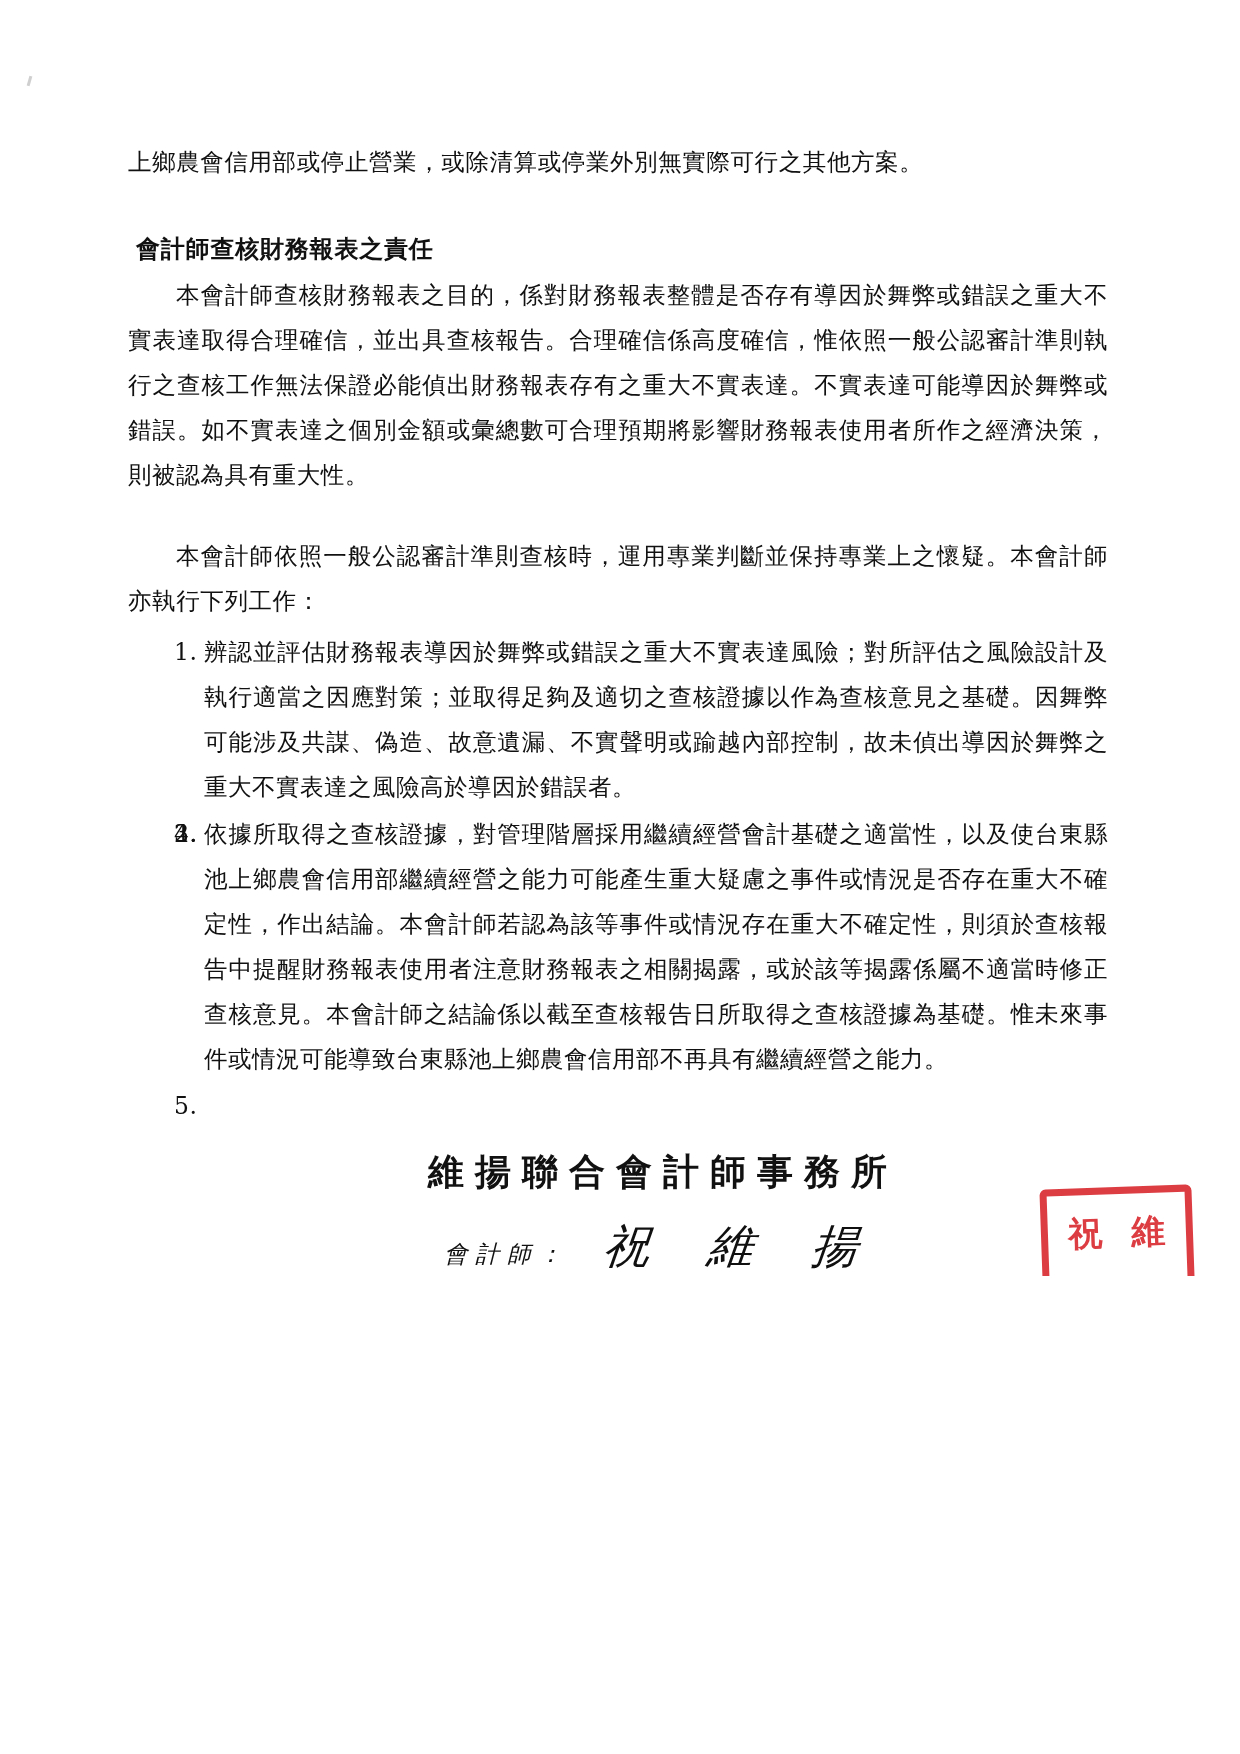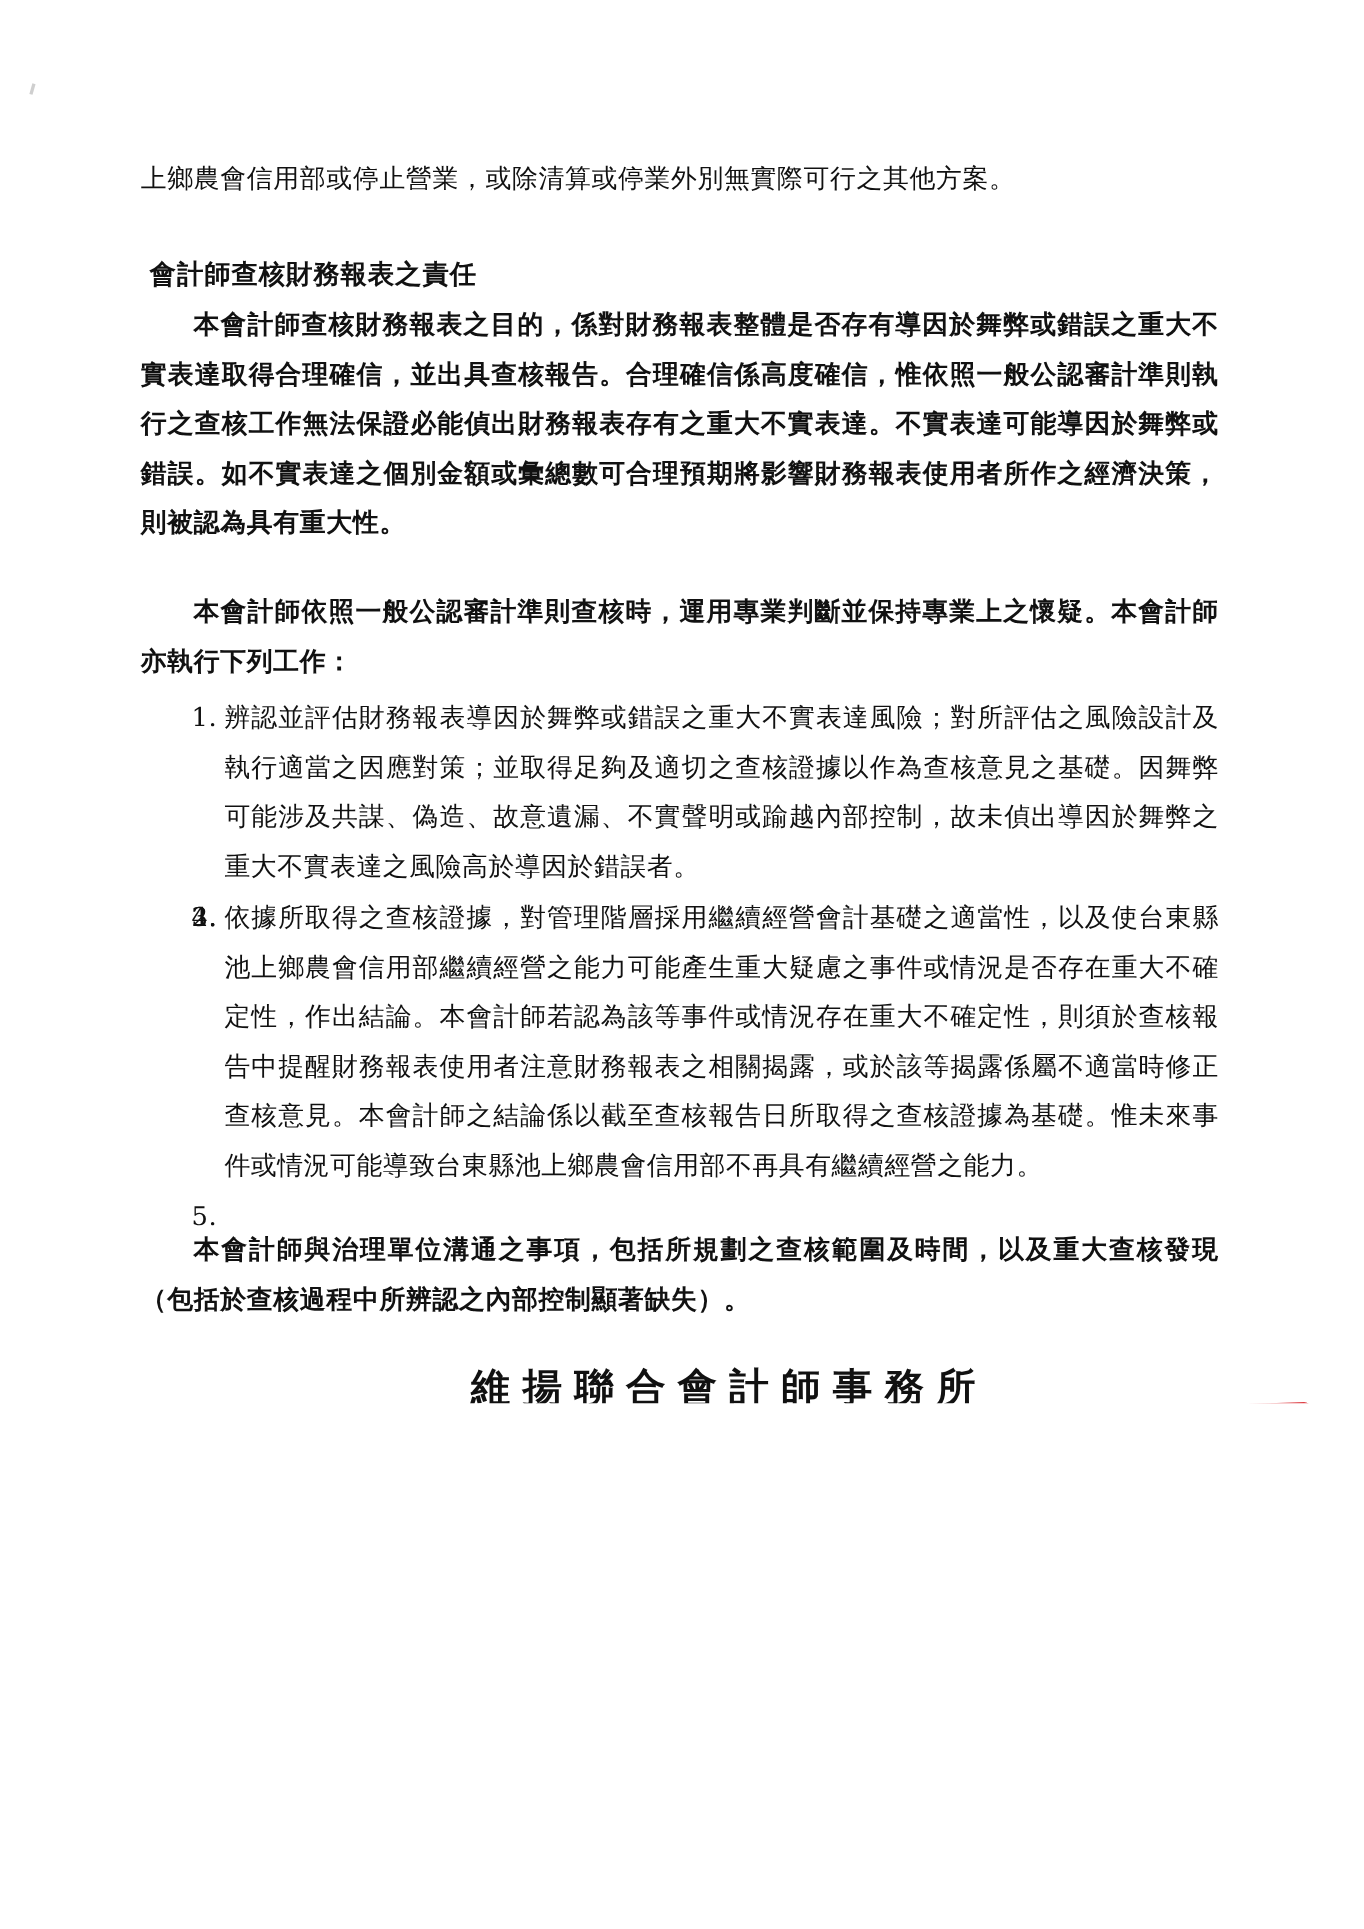--- a/index.html
+++ b/index.html
@@ -25,21 +25,20 @@
   .para {
     font-size: 23.5px;
     line-height: 45px;
     letter-spacing: 0.6px;
     text-align: justify;
     text-justify: inter-character;
     margin: 0 0 6px 0;
   }
   .indent2 {
     text-indent: 48px;
-    font-weight: bold;
   }
   .heading {
     font-size: 24px;
     line-height: 44px;
     font-weight: bold;
     letter-spacing: 0.8px;
     margin: 20px 0 2px 8px;
   }
   .gap-sm { height: 16px; }
   .gap-md { height: 30px; }
@@ -208,21 +207,20 @@
         <span class="num">4.</span>
         <span>依據所取得之查核證據，對管理階層採用繼續經營會計基礎之適當性，以及使台東縣池上鄉農會信用部繼續經營之能力可能產生重大疑慮之事件或情況是否存在重大不確定性，作出結論。本會計師若認為該等事件或情況存在重大不確定性，則須於查核報告中提醒財務報表使用者注意財務報表之相關揭露，或於該等揭露係屬不適當時修正查核意見。本會計師之結論係以截至查核報告日所取得之查核證據為基礎。惟未來事件或情況可能導致台東縣池上鄉農會信用部不再具有繼續經營之能力。</span>
       </li>
       <li>
         <span class="num">5.</span>
       </li>
     </ol>
 
     <div class="gap-md"></div>
 
-    <p class="para indent2">本會計師與治理單位溝通之事項，包括所規劃之查核範圍及時間，以及重大查核發現（包括於查核過程中所辨認之內部控制顯著缺失）。</p>
 
     <div class="firm-name">維揚聯合會計師事務所</div>
 
     <div class="sig-block">
       <div class="sig-line">
         <span class="sig-label">會計師：</span>
         <span class="signature">祝維揚</span>
       </div>
       <div class="stamp">
         <div class="stamp-inner">

